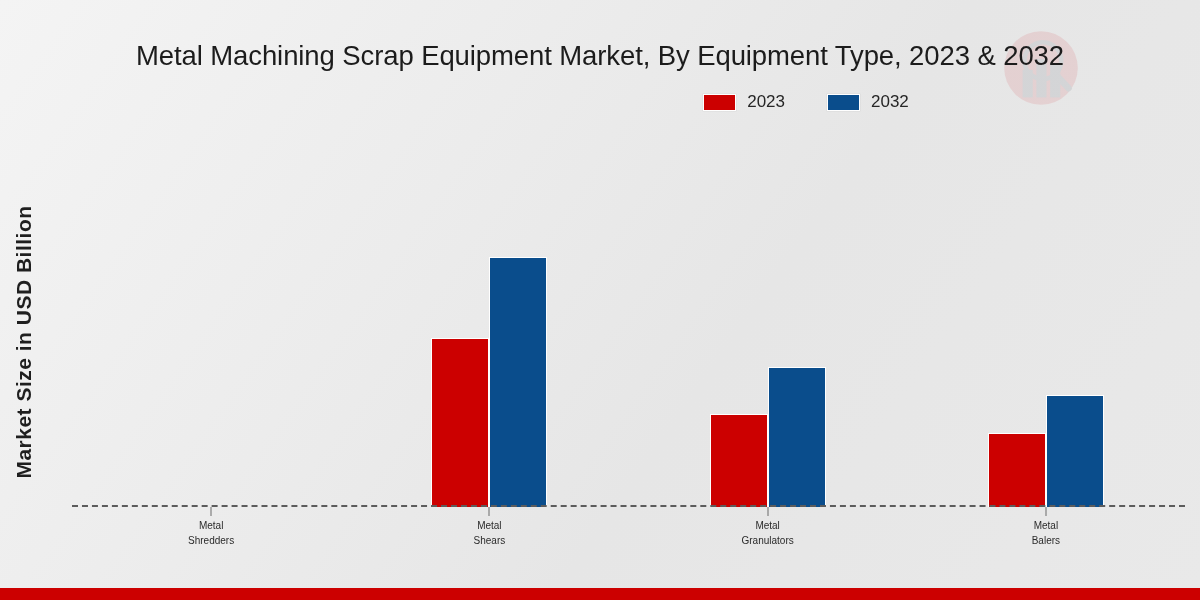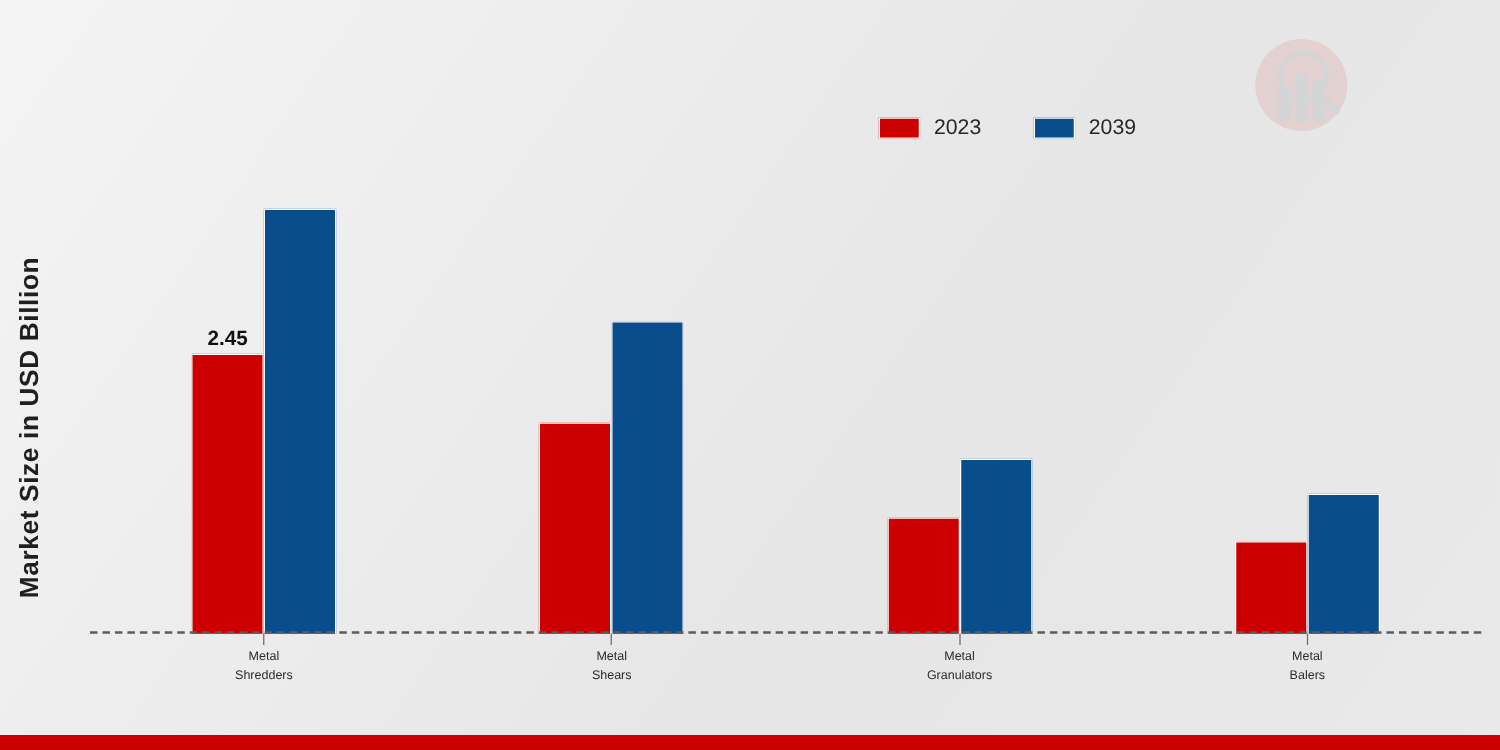--- a/index.html
+++ b/index.html
@@ -190,47 +190,40 @@
     <svg viewBox="0 0 100 100" width="92" height="92" aria-hidden="true">
       <circle cx="50" cy="50" r="40" fill="#d4424a"></circle>
       <rect x="30" y="52" width="11" height="30" fill="#5b6270"></rect>
       <rect x="45" y="40" width="11" height="42" fill="#5b6270"></rect>
       <rect x="60" y="46" width="11" height="36" fill="#5b6270"></rect>
       <circle cx="52" cy="42" r="20" fill="none" stroke="#5b6270" stroke-width="5"></circle>
       <line x1="66" y1="57" x2="80" y2="72" stroke="#5b6270" stroke-width="7" stroke-linecap="round"></line>
     </svg>
   </div>
 
+  <div class="chart-title">Metal Machining Scrap Equipment Market, By Equipment Type, 2023 &amp; 2032</div>
 
   <div class="legend">
     <div class="legend-item">
       <span class="legend-swatch" style="background:#CC0000"></span>
       <span class="legend-label">2023</span>
     </div>
     <div class="legend-item">
       <span class="legend-swatch" style="background:#0A4D8C"></span>
-      <span class="legend-label">2039</span>
+      <span class="legend-label">2032</span>
     </div>
   </div>
 
   <div class="y-axis-title">Market Size in USD Billion</div>
 
   <div class="plot-area">
 
     <div class="groups">
 
       <div class="bar-group">
-        <div class="bars">
-          <div class="bar" style="background:#CC0000;height:61.0%">
-            <span class="bar-value">2.45</span>
-          </div>
-          <div class="bar" style="background:#0A4D8C;height:92.6%">
-            <span class="bar-value"></span>
-          </div>
-        </div>
         <span class="tick"></span>
         <div class="cat-label">Metal
 Shredders</div>
       </div>
 
       <div class="bar-group">
         <div class="bars">
           <div class="bar" style="background:#CC0000;height:46.1%">
             <span class="bar-value"></span>
           </div>

